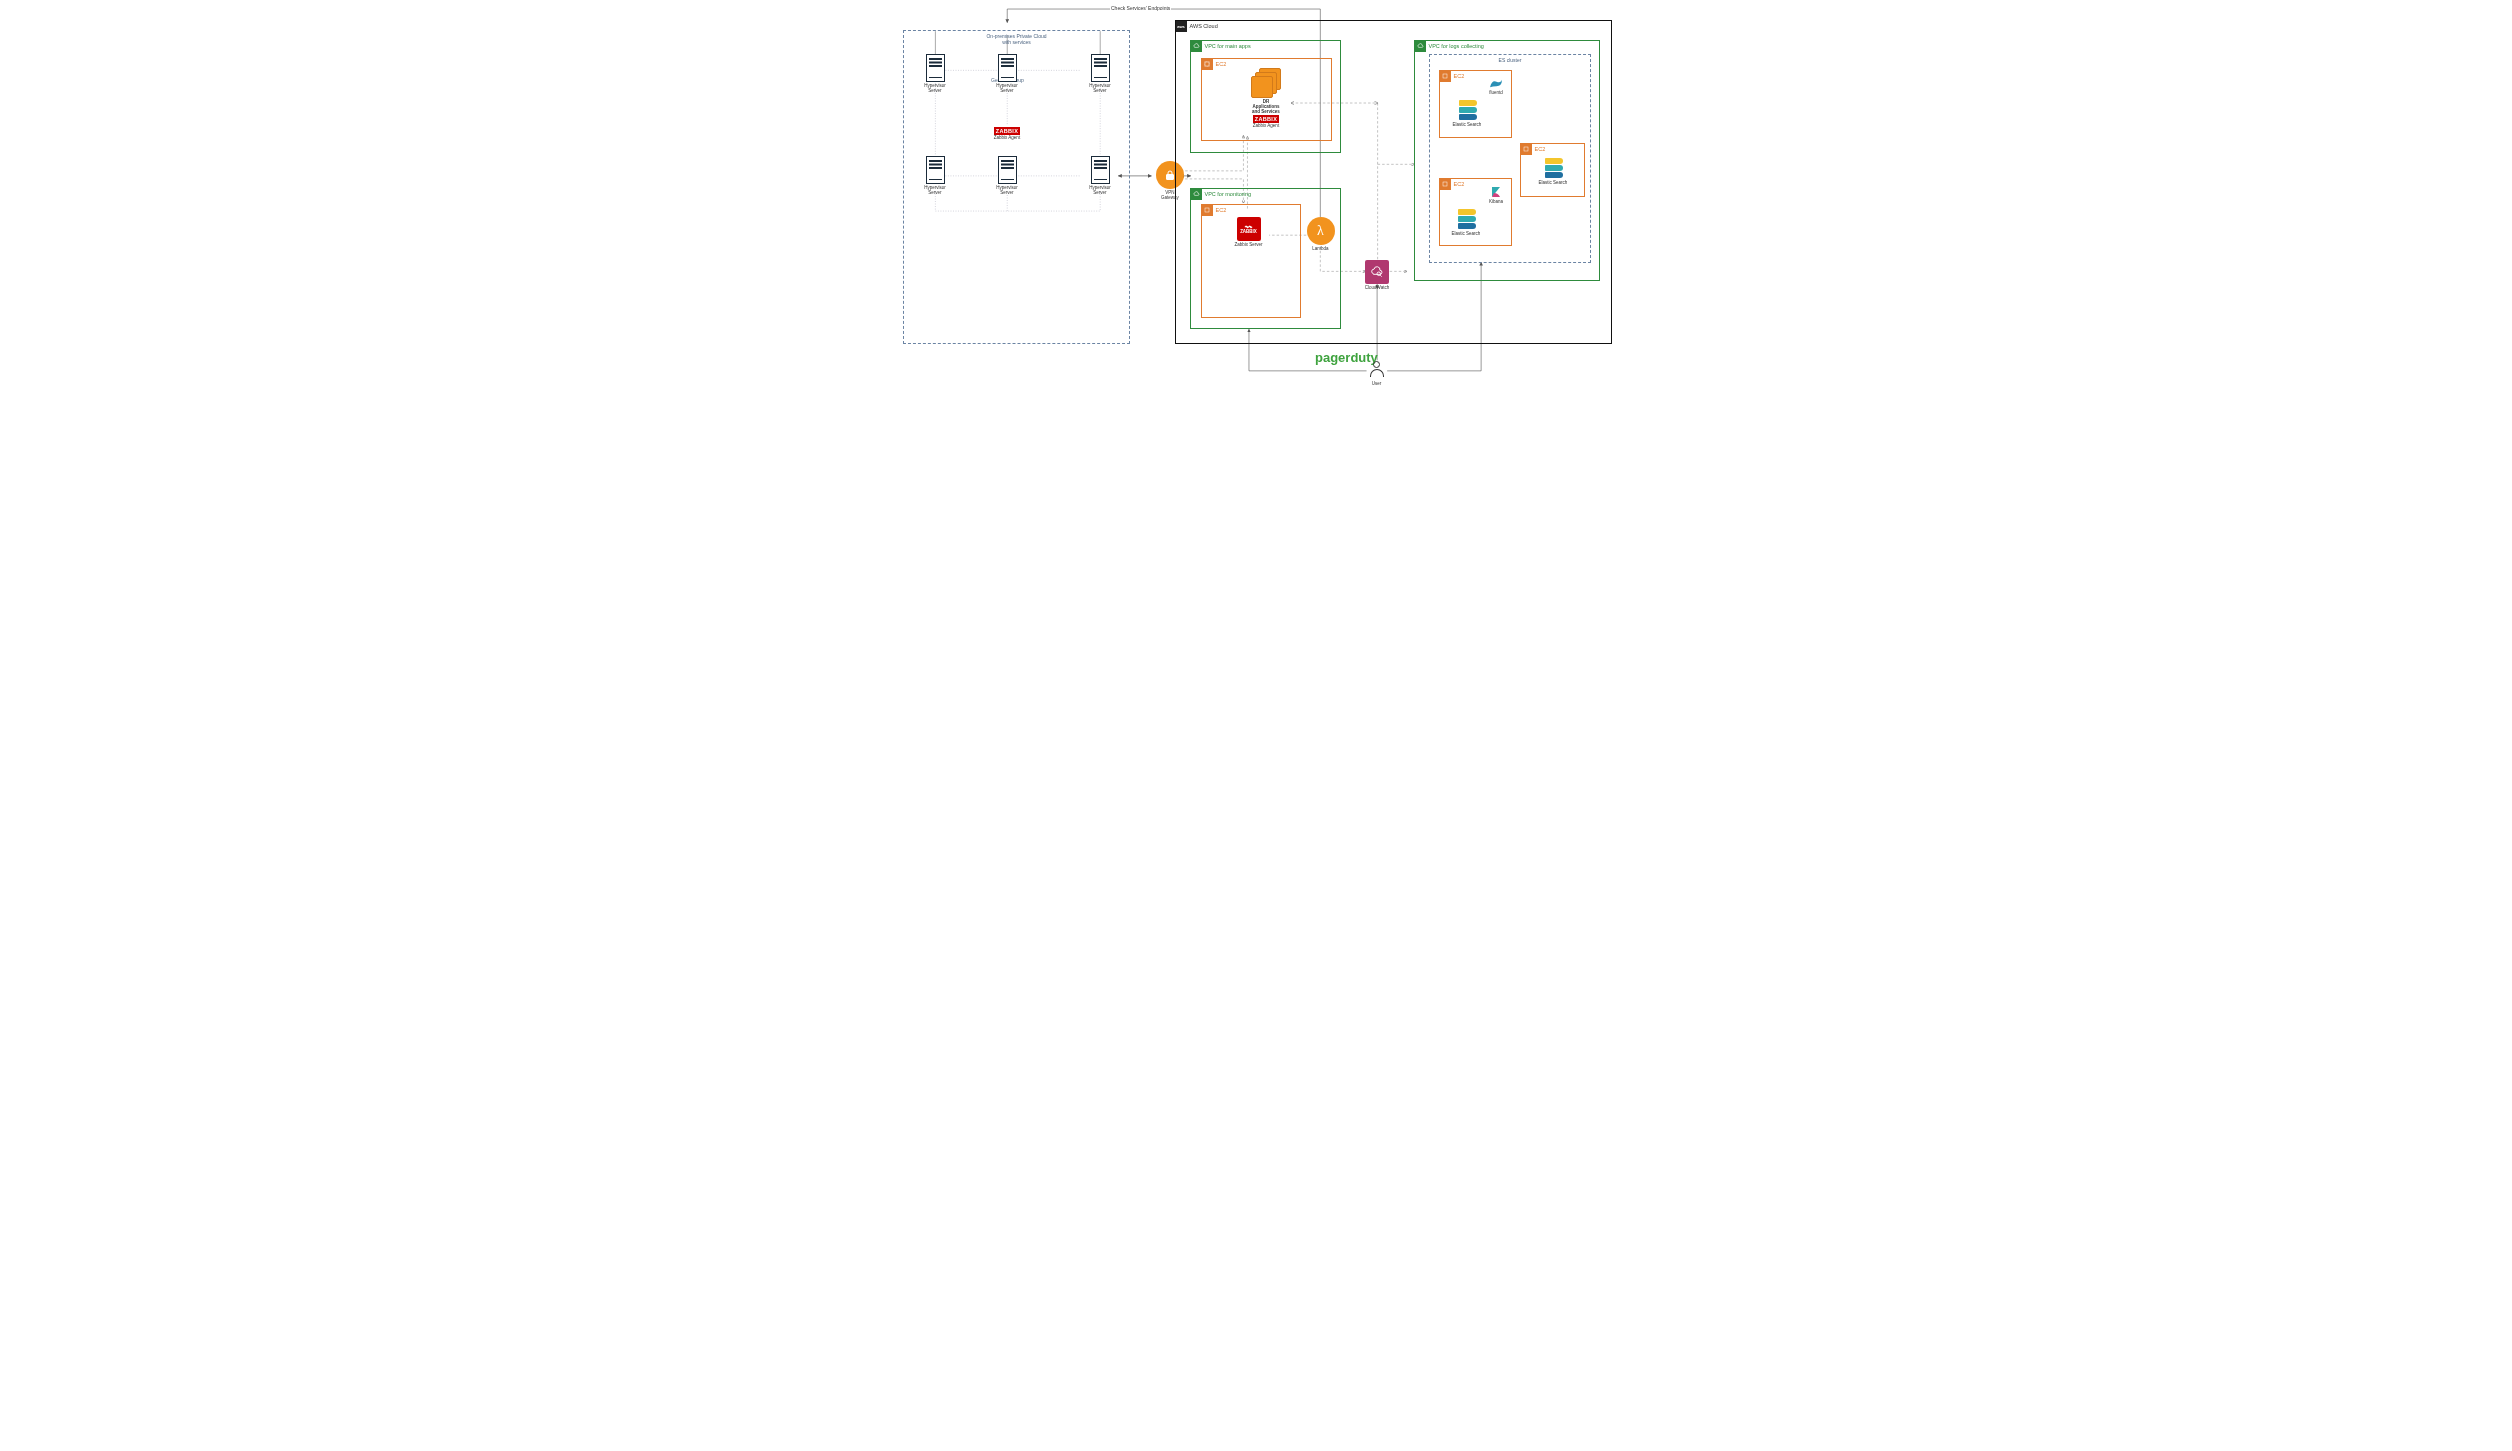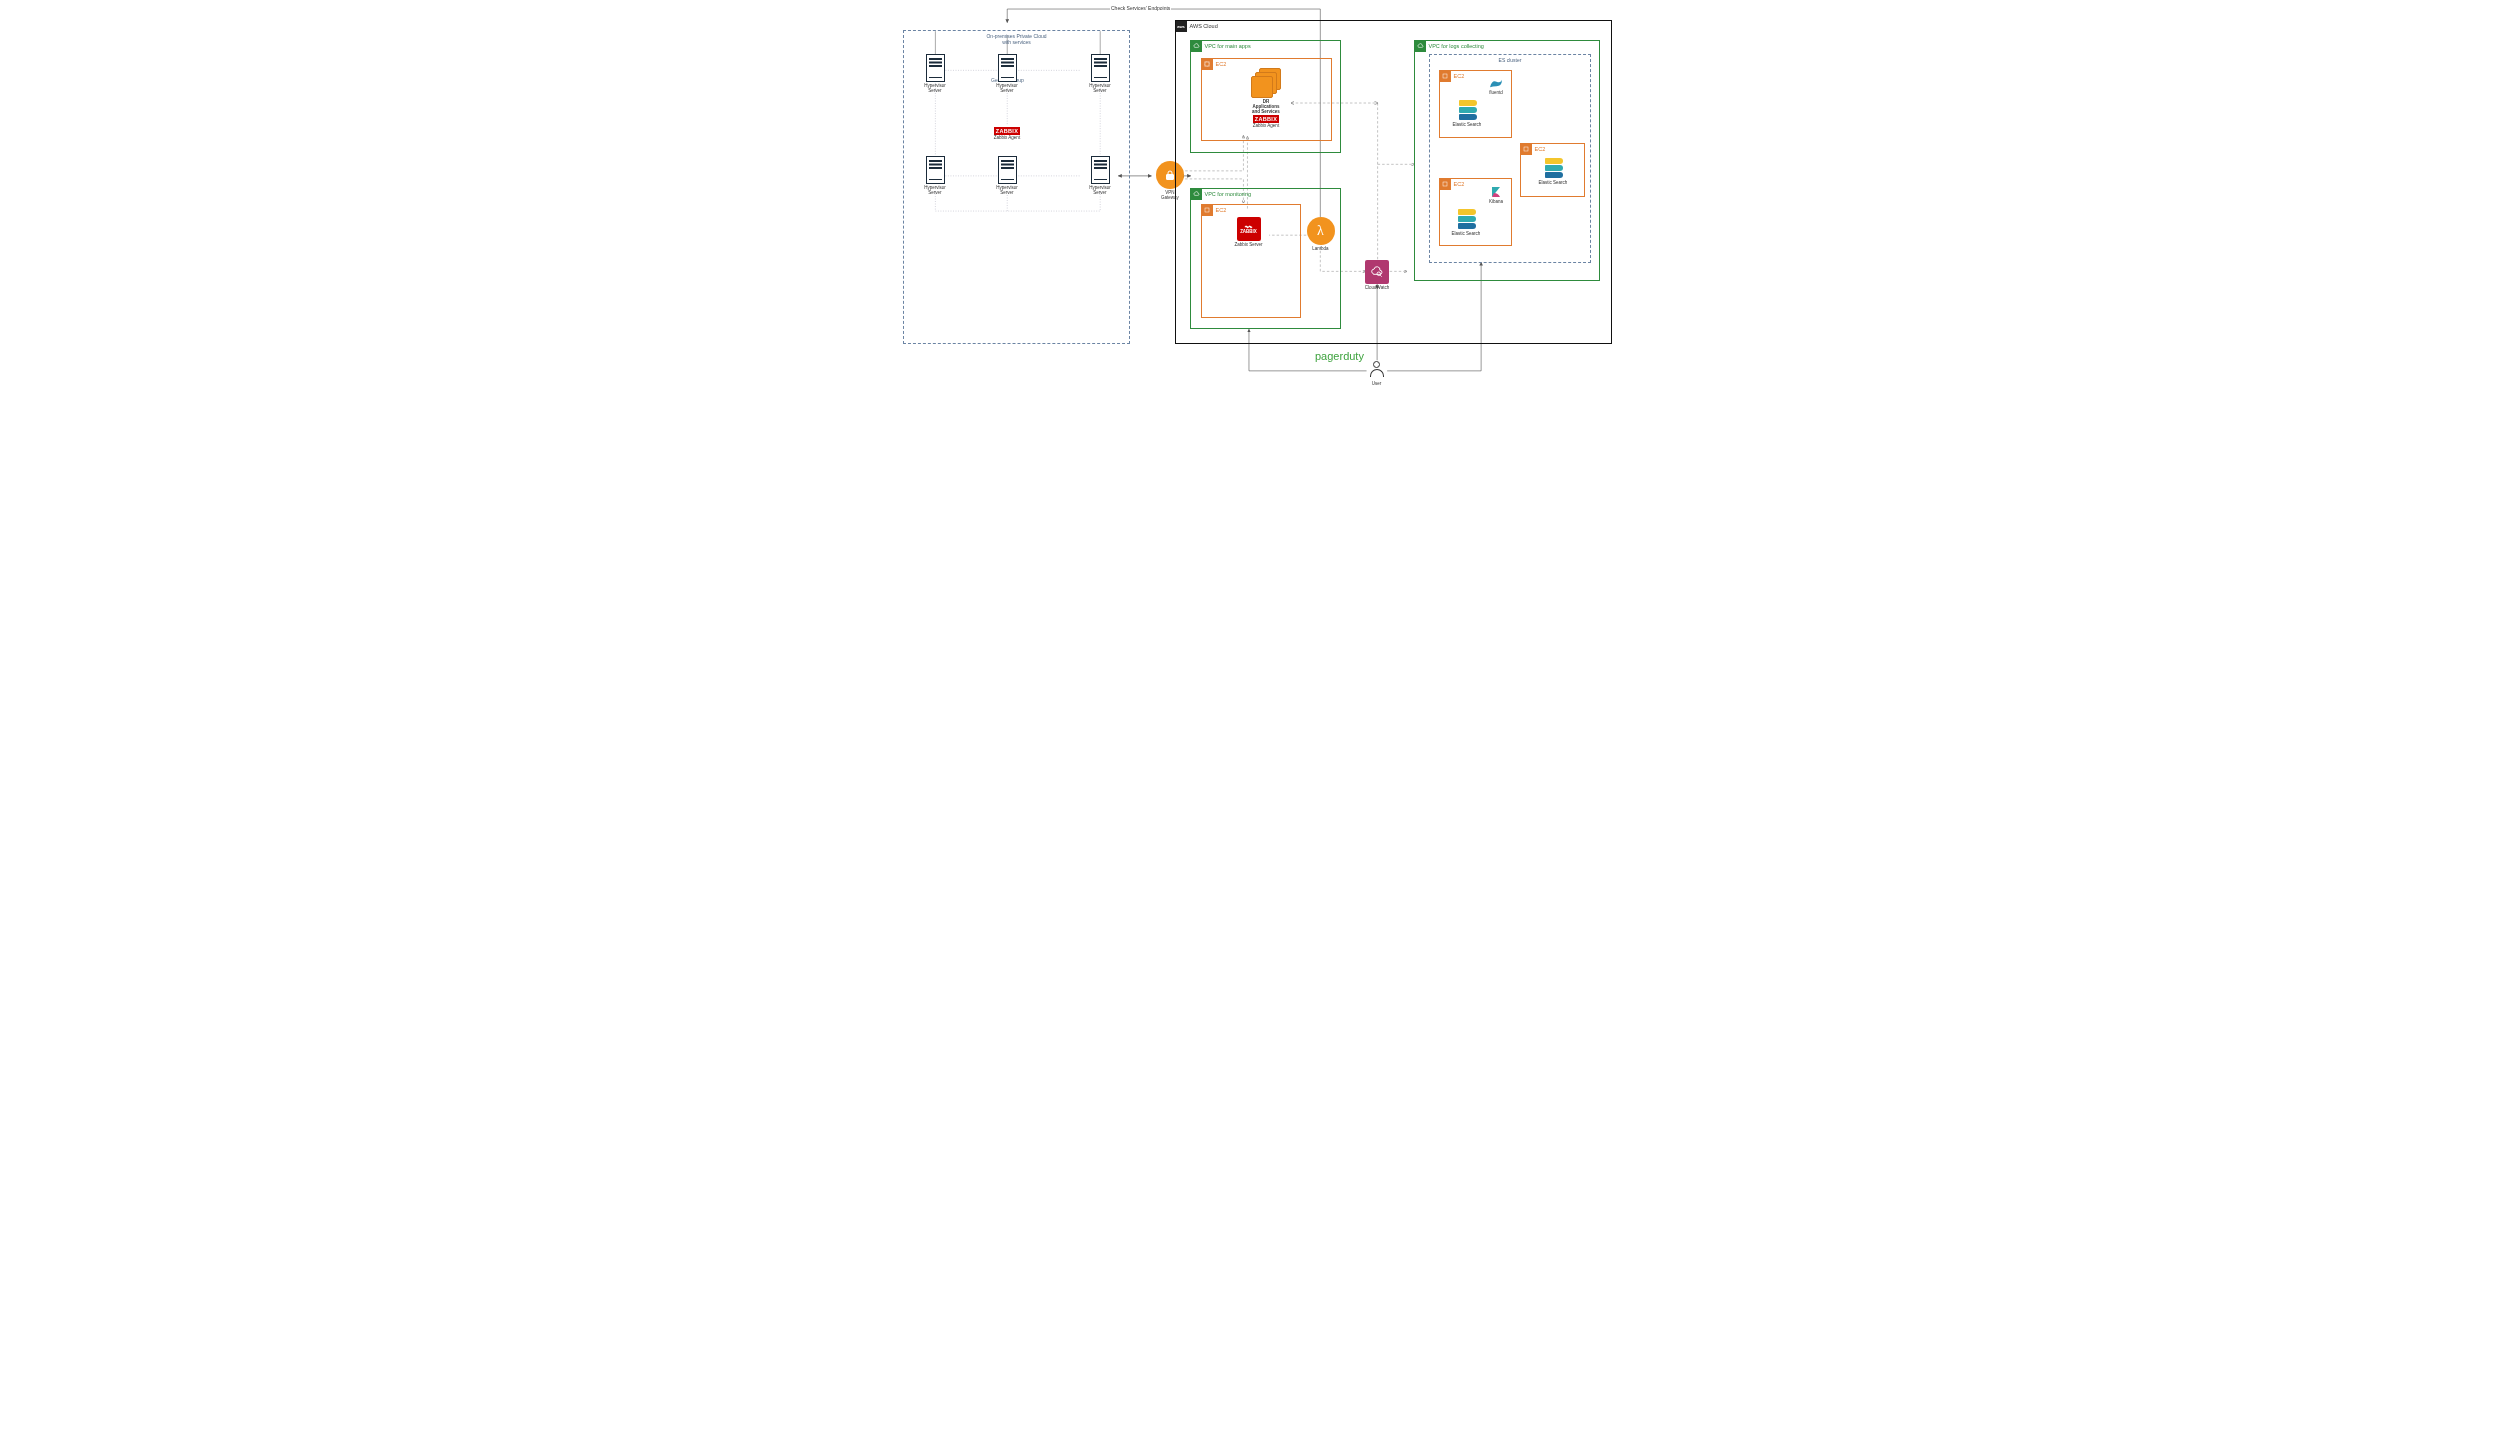--- a/index.html
+++ b/index.html
@@ -47,21 +47,21 @@
   .es-logo .p1, .es-logo .p2, .es-logo .p3 { position: absolute; left: 3px; right: 1px; height: 6px; border-radius: 3px 10px 10px 3px; }
   .es-logo .p1 { top: 1px; background: #f3c52c; }
   .es-logo .p2 { top: 8px; background: #2faab0; }
   .es-logo .p3 { top: 15px; background: #1f6fa0; }
 
   .user-icon { width: 18px; height: 20px; margin: 0 auto; position: relative; }
   .user-icon .head { width: 7px; height: 7px; border: 1px solid #333; border-radius: 50%; margin: 0 auto; }
   .user-icon .body { width: 14px; height: 8px; border: 1px solid #333; border-bottom: none; border-radius: 7px 7px 0 0; margin: 1px auto 0; }
 
   .edge-label { position: absolute; font-size: 5px; color: #333; white-space: nowrap; background: #fff; padding: 0 1px; }
-  .pagerduty { position: absolute; font-family: Arial; font-weight: normal; color: #3fa33f; font-size: 11px; }
+  .pagerduty { position: absolute; font-family: Arial; font-weight: bold; color: #3fa33f; font-size: 13px; }
 
   svg.wires { position: absolute; top: 0; left: 0; width: 734px; height: 397px; pointer-events: none; }
 </style>
 </head>
 <body>
 
 <div class="canvas">
 
   <svg class="wires" viewBox="0 0 1460 790" width="734" height="397">
     <defs>

